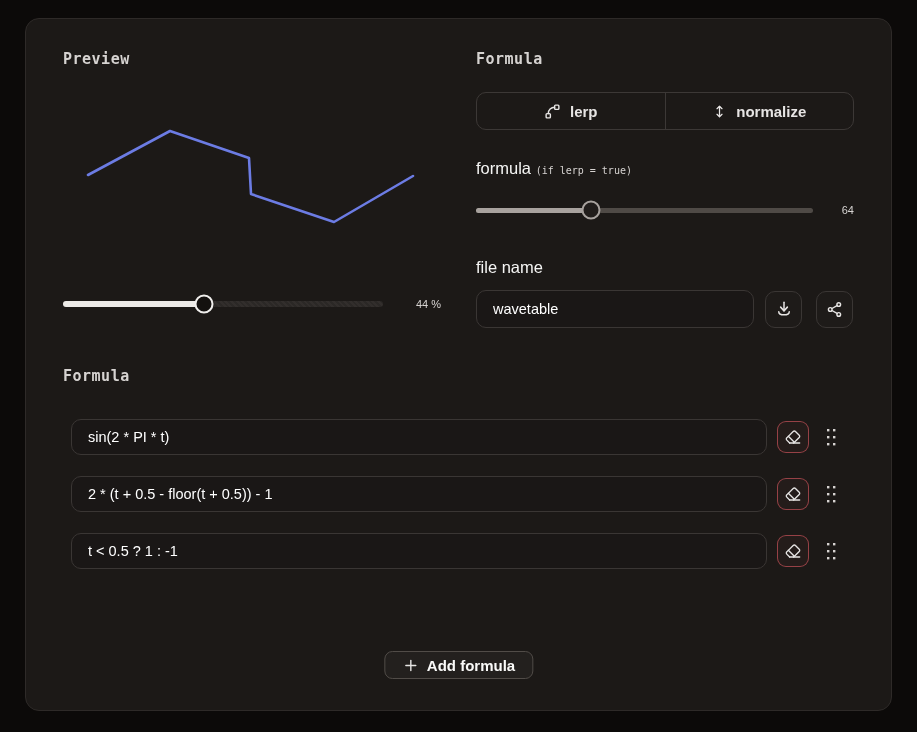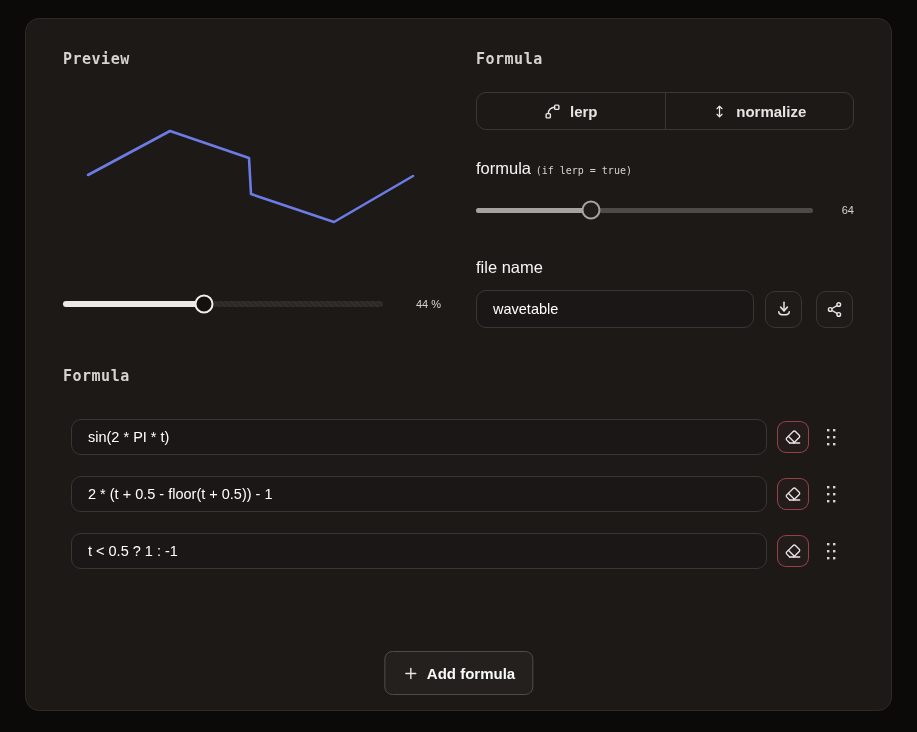--- a/index.html
+++ b/index.html
@@ -43,21 +43,21 @@
     display:flex;align-items:center;justify-content:center;color:#e7e5e4;cursor:pointer;box-sizing:border-box;padding:0;}
   
   .formula-list{position:absolute;left:45px;top:399px;}
   .formula-row{display:flex;align-items:center;height:38px;margin-bottom:19px;}
   .formula-row .text-input{width:696px;height:36px;}
   .del-btn{width:32px;height:32px;margin-left:10px;border-radius:9px;background:rgba(244,98,107,0.04);
     border:1px solid rgba(244,98,107,0.55);display:flex;align-items:center;justify-content:center;
     color:#f4626b;cursor:pointer;box-sizing:border-box;padding:0;}
   .grip{margin-left:15px;display:flex;color:#d6d3d1;cursor:grab;}
   .grip svg{fill:currentColor;stroke:none;}
-  .add-btn{position:absolute;left:50%;transform:translateX(-50%);top:632px;height:44px;
+  .add-btn{position:absolute;left:50%;transform:translateX(-50%);top:632px;height:28px;
     display:flex;align-items:center;gap:8px;padding:0 17px;background:#23201e;border:1px solid #514c48;
     border-radius:8px;color:#fafaf9;font-weight:700;font-size:15px;font-family:"Liberation Sans",sans-serif;cursor:pointer;}
 </style>
 </head>
 <body>
 
 <div class="card">
 
   <div class="mono-heading" style="left:37px;top:31px;text-align:right;">Preview</div>
 

